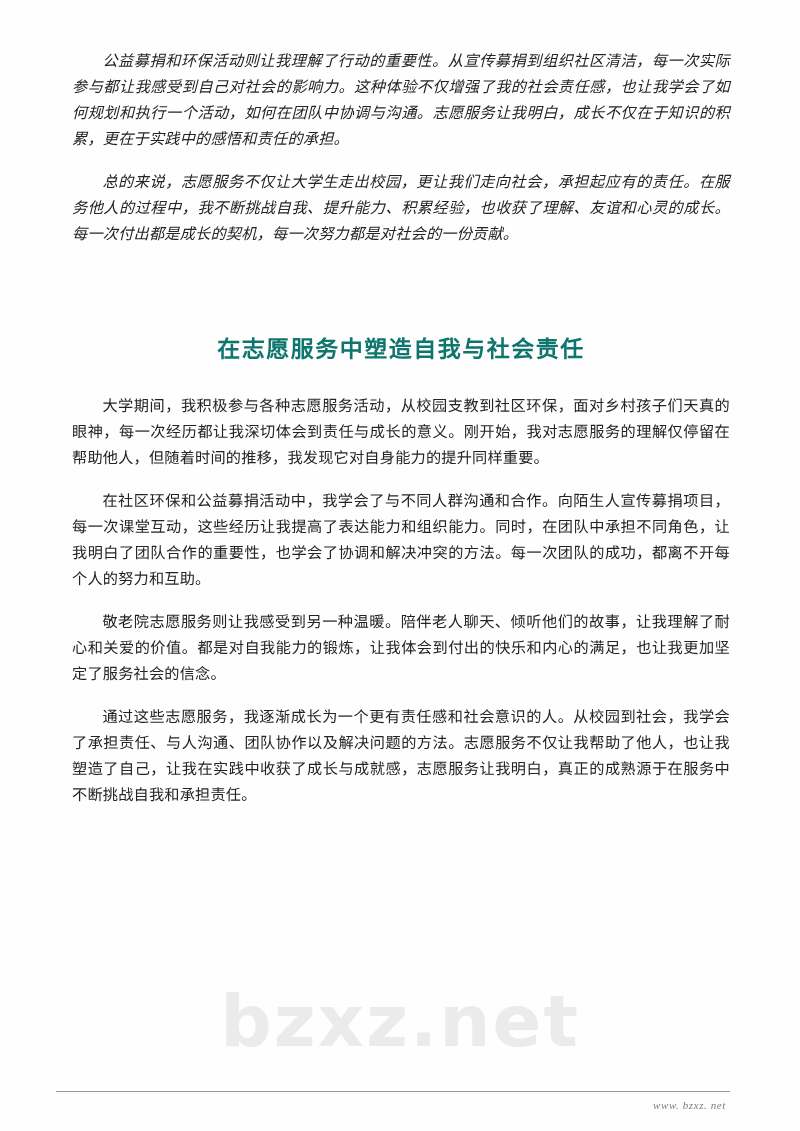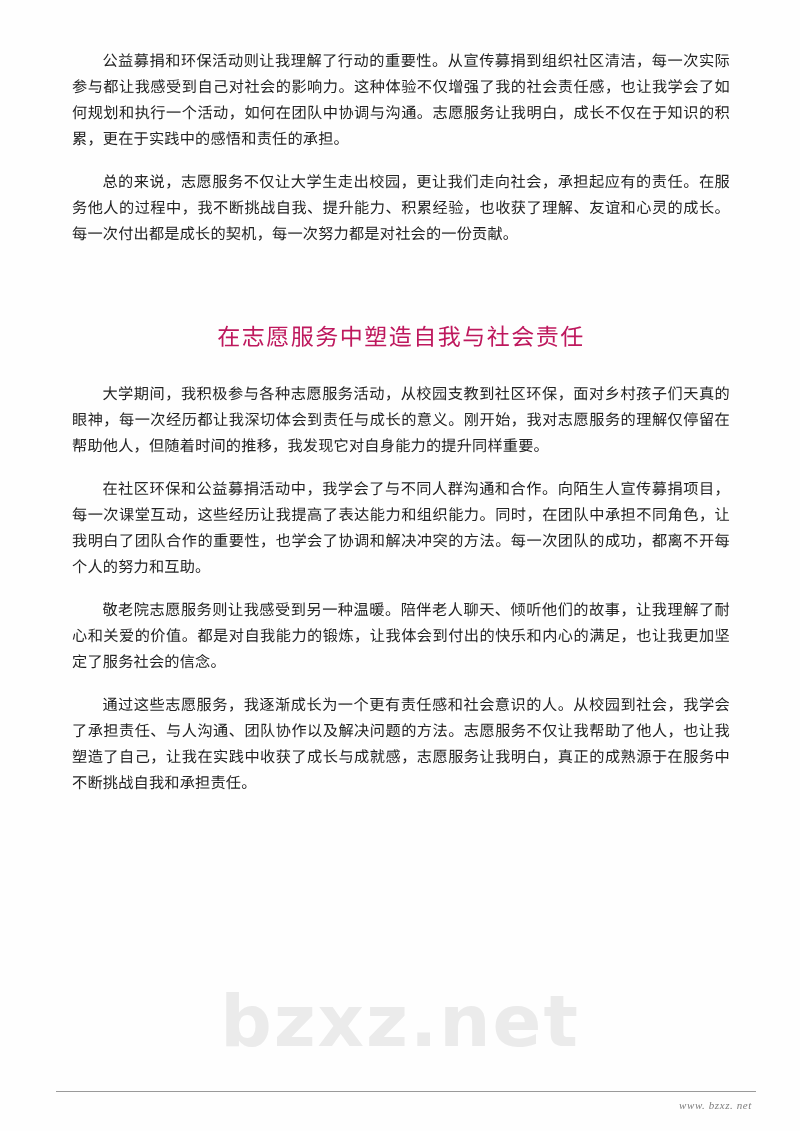--- a/index.html
+++ b/index.html
@@ -60,42 +60,43 @@
     text-justify: inter-ideograph;
     letter-spacing: 0.2px;
     color: #232323;
   }
 
   p.para:last-of-type {
     margin-bottom: 0;
   }
 
   .intro-block {
-    margin-bottom: 0;
+    margin-bottom: 12px;
+    font-style: italic;
   }
 
   .title {
     margin: 0;
     padding: 0;
     text-align: center;
     font-size: 23px;
-    font-weight: 400;
+    font-weight: 700;
     letter-spacing: 1.5px;
-    color: #be185d;
+    color: #0f766e;
     line-height: 34px;
   }
 
   .title-spacer-top   { height: 74px; }
   .title-spacer-bottom{ height: 26px; }
 
   
   .footer {
     position: absolute;
     left: 56px;
-    right: 44px;
+    right: 70px;
     bottom: 20px;
     z-index: 1;
   }
   .footer-rule {
     height: 1px;
     background: #9a9a9a;
     width: 100%;
     margin-bottom: 7px;
   }
   .footer-text {

